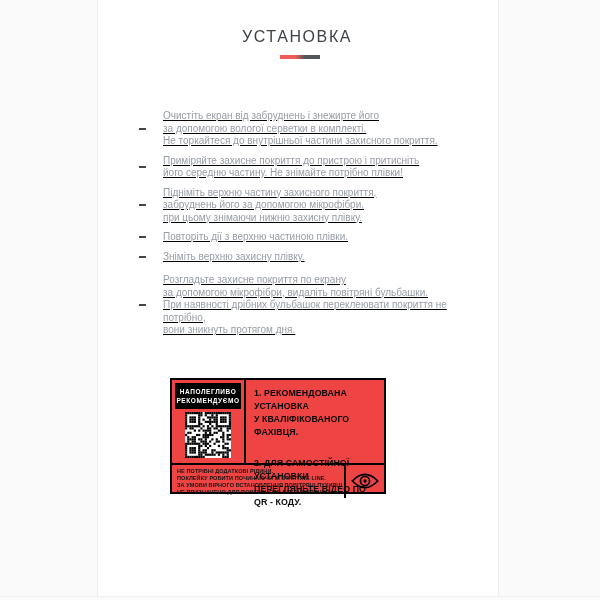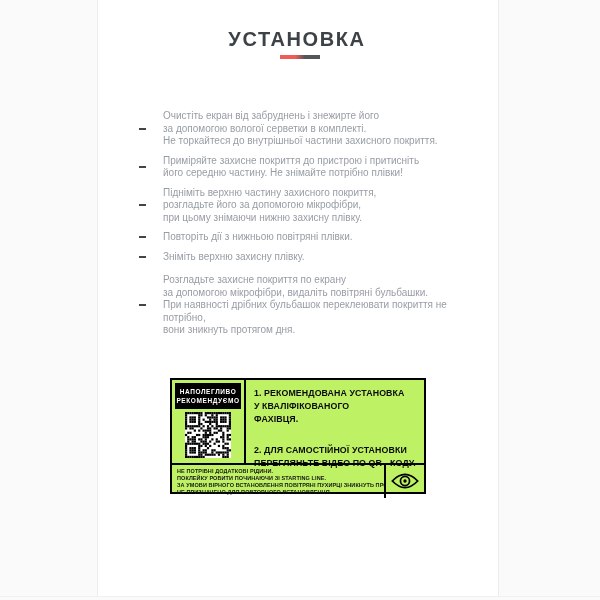--- a/index.html
+++ b/index.html
@@ -15,54 +15,55 @@
     border-left:1px solid #ededed;
     border-right:1px solid #ededed;
   }
   .bottom-rule{
     position:absolute;left:0;top:596px;width:600px;height:1px;
     background:#f0f0f0;
   }
   .page-title{
     position:absolute;left:97px;top:28px;width:400px;
     text-align:center;
-    font-size:20px;font-weight:700;letter-spacing:1.6px;
+    font-size:16px;font-weight:400;letter-spacing:1.6px;
     color:#3d4247;
   }
   .title-underline{
     position:absolute;left:280px;top:55px;width:40px;height:4px;
     background:linear-gradient(90deg,var(--accent-red,#f15b57) 0%,var(--accent-red,#f15b57) 38%,var(--accent-dark,#53575b) 62%,var(--accent-dark,#53575b) 100%);
   }
   .instructions{
     position:absolute;left:139px;top:110px;width:352px;
   }
   .item{
     display:flex;align-items:flex-end;
     margin-bottom:7px;
+    text-decoration:underline;
   }
   .dash{
     flex:0 0 24px;position:relative;align-self:center;
   }
   .dash::before{
     content:"";display:block;width:7px;height:2px;background:#41464b;
   }
   .itext{
     margin:0;flex:1;
     font-size:10px;line-height:12.5px;
     color:#979da5;
     white-space:pre-line;
     letter-spacing:0px;
   }
   .rec-box{
-    position:absolute;left:170px;top:378px;width:256px;height:116px;
+    position:absolute;left:170px;top:378px;width:216px;height:116px;
     border:2px solid #000;box-sizing:border-box;
     display:grid;
     grid-template-columns:74px 1fr;
     grid-template-rows:83px 1fr;
-    background:#bef264;
+    background:#ef4444;
   }
   .rb-left{
     border-right:2px solid #000;
     padding:3px;box-sizing:border-box;
     display:flex;flex-direction:column;align-items:center;
   }
   .rb-badge{
     width:100%;background:#000;color:#fff;
     font-size:6.5px;font-weight:bold;letter-spacing:0.6px;
     line-height:9px;text-align:center;
@@ -115,26 +116,26 @@
 Не торкайтеся до внутрішньої частини захисного покриття.</p>
   </div>
   <div class="item">
     <span class="dash"></span>
     <p class="itext">Приміряйте захисне покриття до пристрою і притисніть
 його середню частину. Не знімайте потрібно плівки!</p>
   </div>
   <div class="item">
     <span class="dash"></span>
     <p class="itext">Підніміть верхню частину захисного покриття,
-розгладьте його за допомогою мікрофібри,
+забруднень його за допомогою мікрофібри,
 при цьому знімаючи нижню захисну плівку.</p>
   </div>
   <div class="item">
     <span class="dash"></span>
-    <p class="itext">Повторіть дії з нижньою повітряні плівки.</p>
+    <p class="itext">Повторіть дії з верхню частиною плівки.</p>
   </div>
   <div class="item">
     <span class="dash"></span>
     <p class="itext">Зніміть верхню захисну плівку.</p>
   </div>
   <div class="item" style="margin-top:11px;">
     <span class="dash"></span>
     <p class="itext">Розгладьте захисне покриття по екрану
 за допомогою мікрофібри, видаліть повітряні бульбашки.
 При наявності дрібних бульбашок переклеювати покриття не потрібно,

